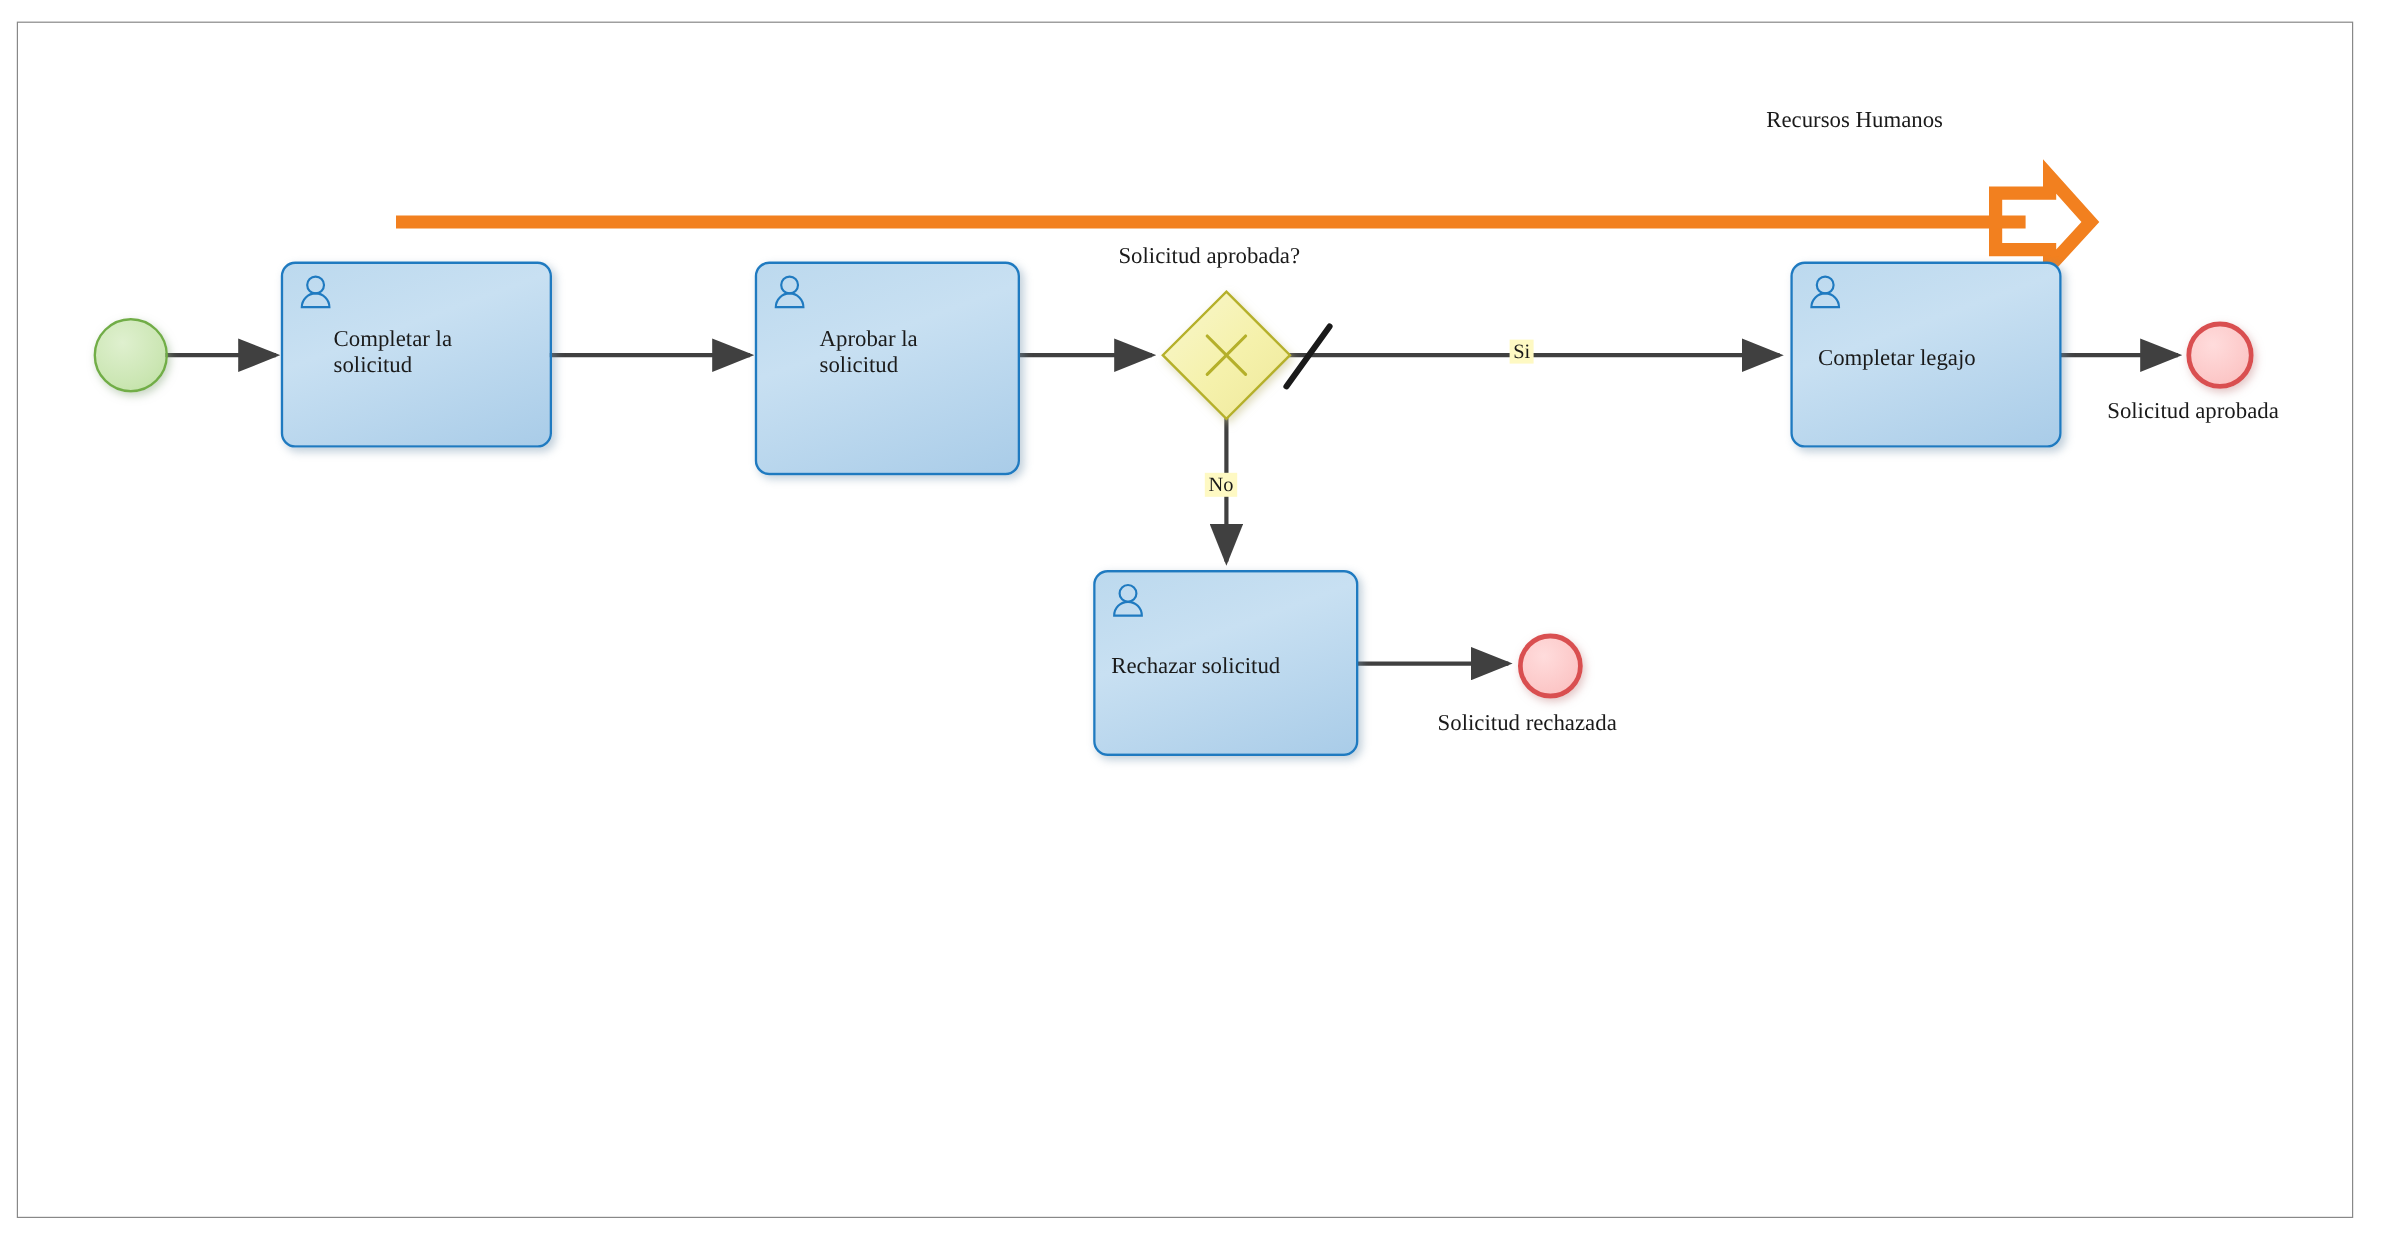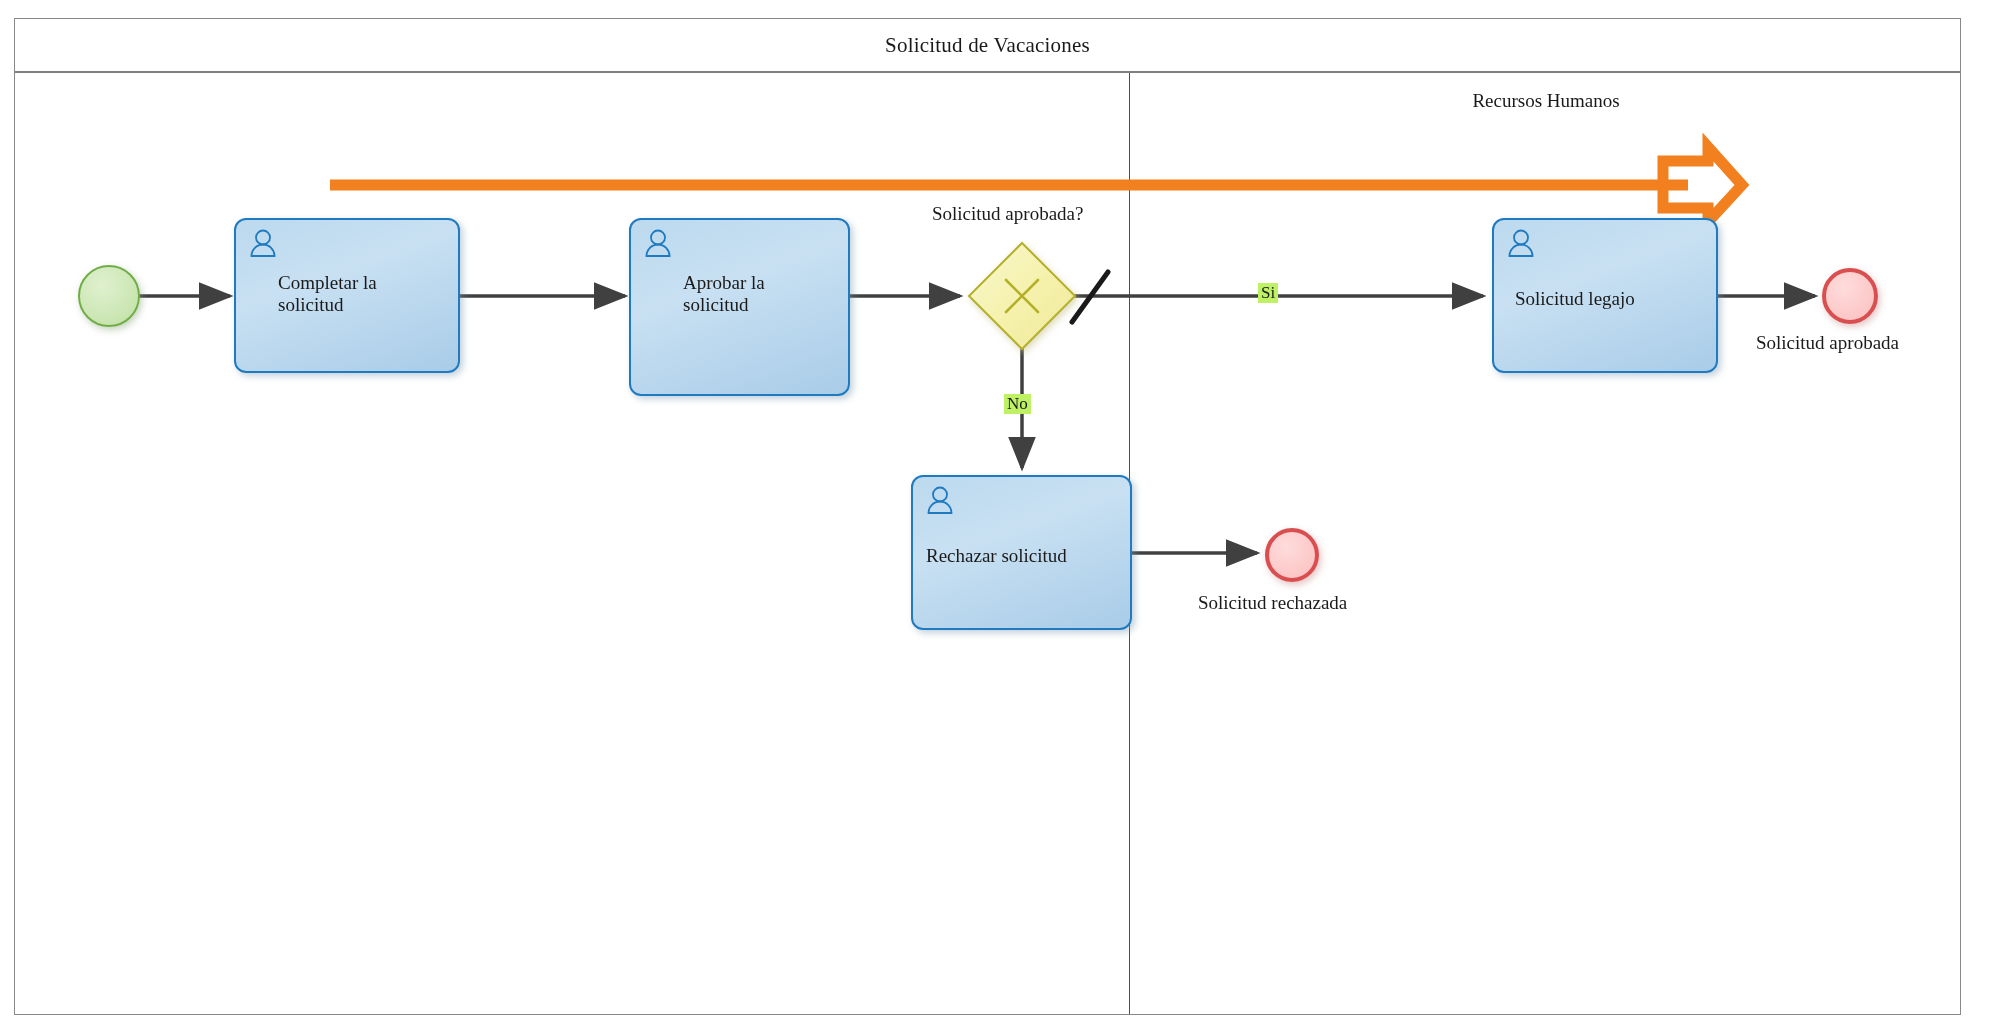--- a/index.html
+++ b/index.html
@@ -110,42 +110,39 @@
     color: #1a1a1a;
     white-space: nowrap;
     margin-left: 16px;
   }
 
   
   .flow-label {
     position: absolute;
     font-size: 17px;
     color: #1a1a1a;
-    background: #bef264;
+    background: #fef9c3;
     padding: 0 3px;
     white-space: nowrap;
   }
   svg.overlay {
     position: absolute;
     left: 0; top: 0;
     width: 1996px;
     height: 1032px;
     pointer-events: none;
   }
 </style>
 </head>
 <body>
 
 <div id="canvas">
 
   <div class="pool">
 
-    <div class="pool-header">
-      <div class="pool-title">Solicitud de Vacaciones</div>
-    </div>
 
 
 
     <div class="lane" style="left:1114px; width:833px;">
       <div class="lane-label">Recursos Humanos</div>
     </div>
   </div>
 
   <svg class="overlay" viewBox="0 0 1996 1032">
     <defs>
@@ -228,19 +225,19 @@
   </div>
 
   <div class="node event end" style="left:1265px; top:528px; width:54px; height:54px;"></div>
   <div class="event-label" style="left:1198px; top:592px;">Solicitud rechazada</div>
 
   <div class="node task" style="left:1492px; top:218px; width:226px; height:155px;">
     <svg class="task-icon" viewBox="0 0 30 30">
       <circle cx="15" cy="9.5" r="7" fill="none" stroke="#1f7ac0" stroke-width="1.8"></circle>
       <path d="M3.5,28 A11.5,11.5 0 0 1 26.5,28 Z" fill="none" stroke="#1f7ac0" stroke-width="1.8"></path>
     </svg>
-    <div class="task-label" style="left:21px; top:68px; width:200px;">Solicitud legajo</div>
+    <div class="task-label" style="left:21px; top:68px; width:200px;">Completar legajo</div>
   </div>
 
   <div class="node event end" style="left:1822px; top:268px; width:56px; height:56px;"></div>
   <div class="event-label" style="left:1756px; top:332px;">Solicitud aprobada</div>
 
 </div>
 
 </body></html>

